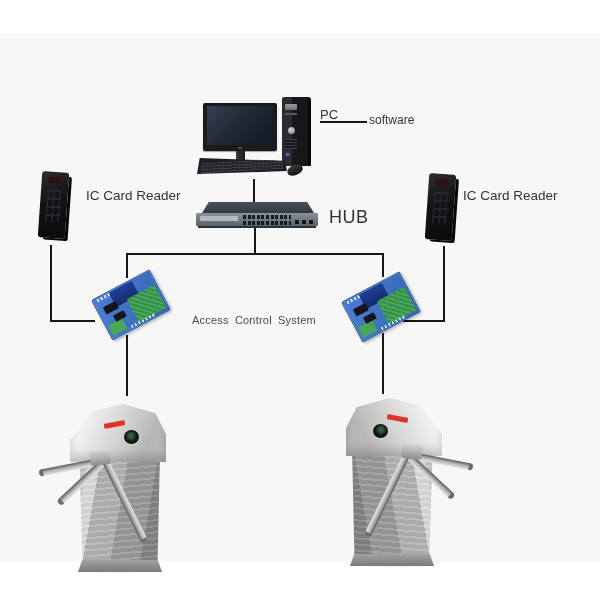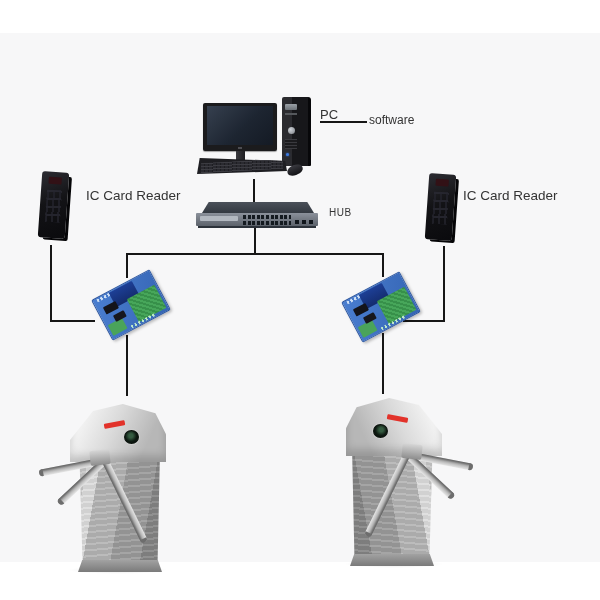--- a/index.html
+++ b/index.html
@@ -11,21 +11,21 @@
   }
   .canvas{position:absolute;left:0;top:0;width:600px;height:600px;}
   .photo-band{position:absolute;left:0;top:33px;width:600px;height:529px;
     background:var(--band,#f7f7f8);}
   
   .line{position:absolute;background:var(--line,#161616);z-index:3;}
   
   .lbl{position:absolute;color:var(--text,#333333);z-index:6;white-space:nowrap;}
   .lbl-software{left:369px;top:113px;font-size:12px;}
   .lbl-pc{left:320px;top:107px;font-size:13px;}
-  .lbl-hub{left:329px;top:207px;font-size:10px;letter-spacing:.5px;}
+  .lbl-hub{left:329px;top:207px;font-size:18px;letter-spacing:.5px;}
   .lbl-reader-l{left:86px;top:188px;font-size:13.5px;}
   .lbl-reader-r{left:463px;top:188px;font-size:13.5px;}
   .lbl-acs{left:192px;top:314px;font-size:11px;color:#4a4a4a;word-spacing:3px;letter-spacing:.2px;}
   
   .pc-group{position:absolute;left:195px;top:95px;width:125px;height:86px;z-index:4;}
   .pc-group *{position:absolute;}
   .tower{left:87px;top:2px;width:29px;height:69px;background:linear-gradient(90deg,#2b2b2f 0 10px,#17171a 10px 26px,#070709 26px);border-radius:2px 3px 1px 1px;}
   .tower .bay{left:3px;top:7px;width:12px;height:6px;background:linear-gradient(#9aa0a6,#6c7278);border-radius:1px;}
   .tower .slot{left:3px;top:16px;width:12px;height:2px;background:#55585c;}
   .tower .badge{left:6px;top:30px;width:7px;height:7px;border-radius:50%;background:radial-gradient(circle at 35% 35%,#cfd3d8,#7d8187);}
@@ -118,20 +118,21 @@
   <div class="line" style="left:50px;top:245px;width:2px;height:77px"></div>
   <div class="line" style="left:50px;top:320px;width:45px;height:2px"></div>
   <div class="line" style="left:443px;top:246px;width:2px;height:76px"></div>
   <div class="line" style="left:403px;top:320px;width:42px;height:2px"></div>
 
   <span class="lbl lbl-software">software</span>
   <span class="lbl lbl-pc">PC</span>
   <span class="lbl lbl-hub">HUB</span>
   <span class="lbl lbl-reader-l">IC Card Reader</span>
   <span class="lbl lbl-reader-r">IC Card Reader</span>
+  <span class="lbl lbl-acs">Access Control System</span>
 
   <div class="pc-group">
     <div class="tower">
       <div class="bay"></div>
       <div class="slot"></div>
       <div class="badge"></div>
       <div class="grill"></div>
       <div class="led"></div>
     </div>
     <div class="monitor">

